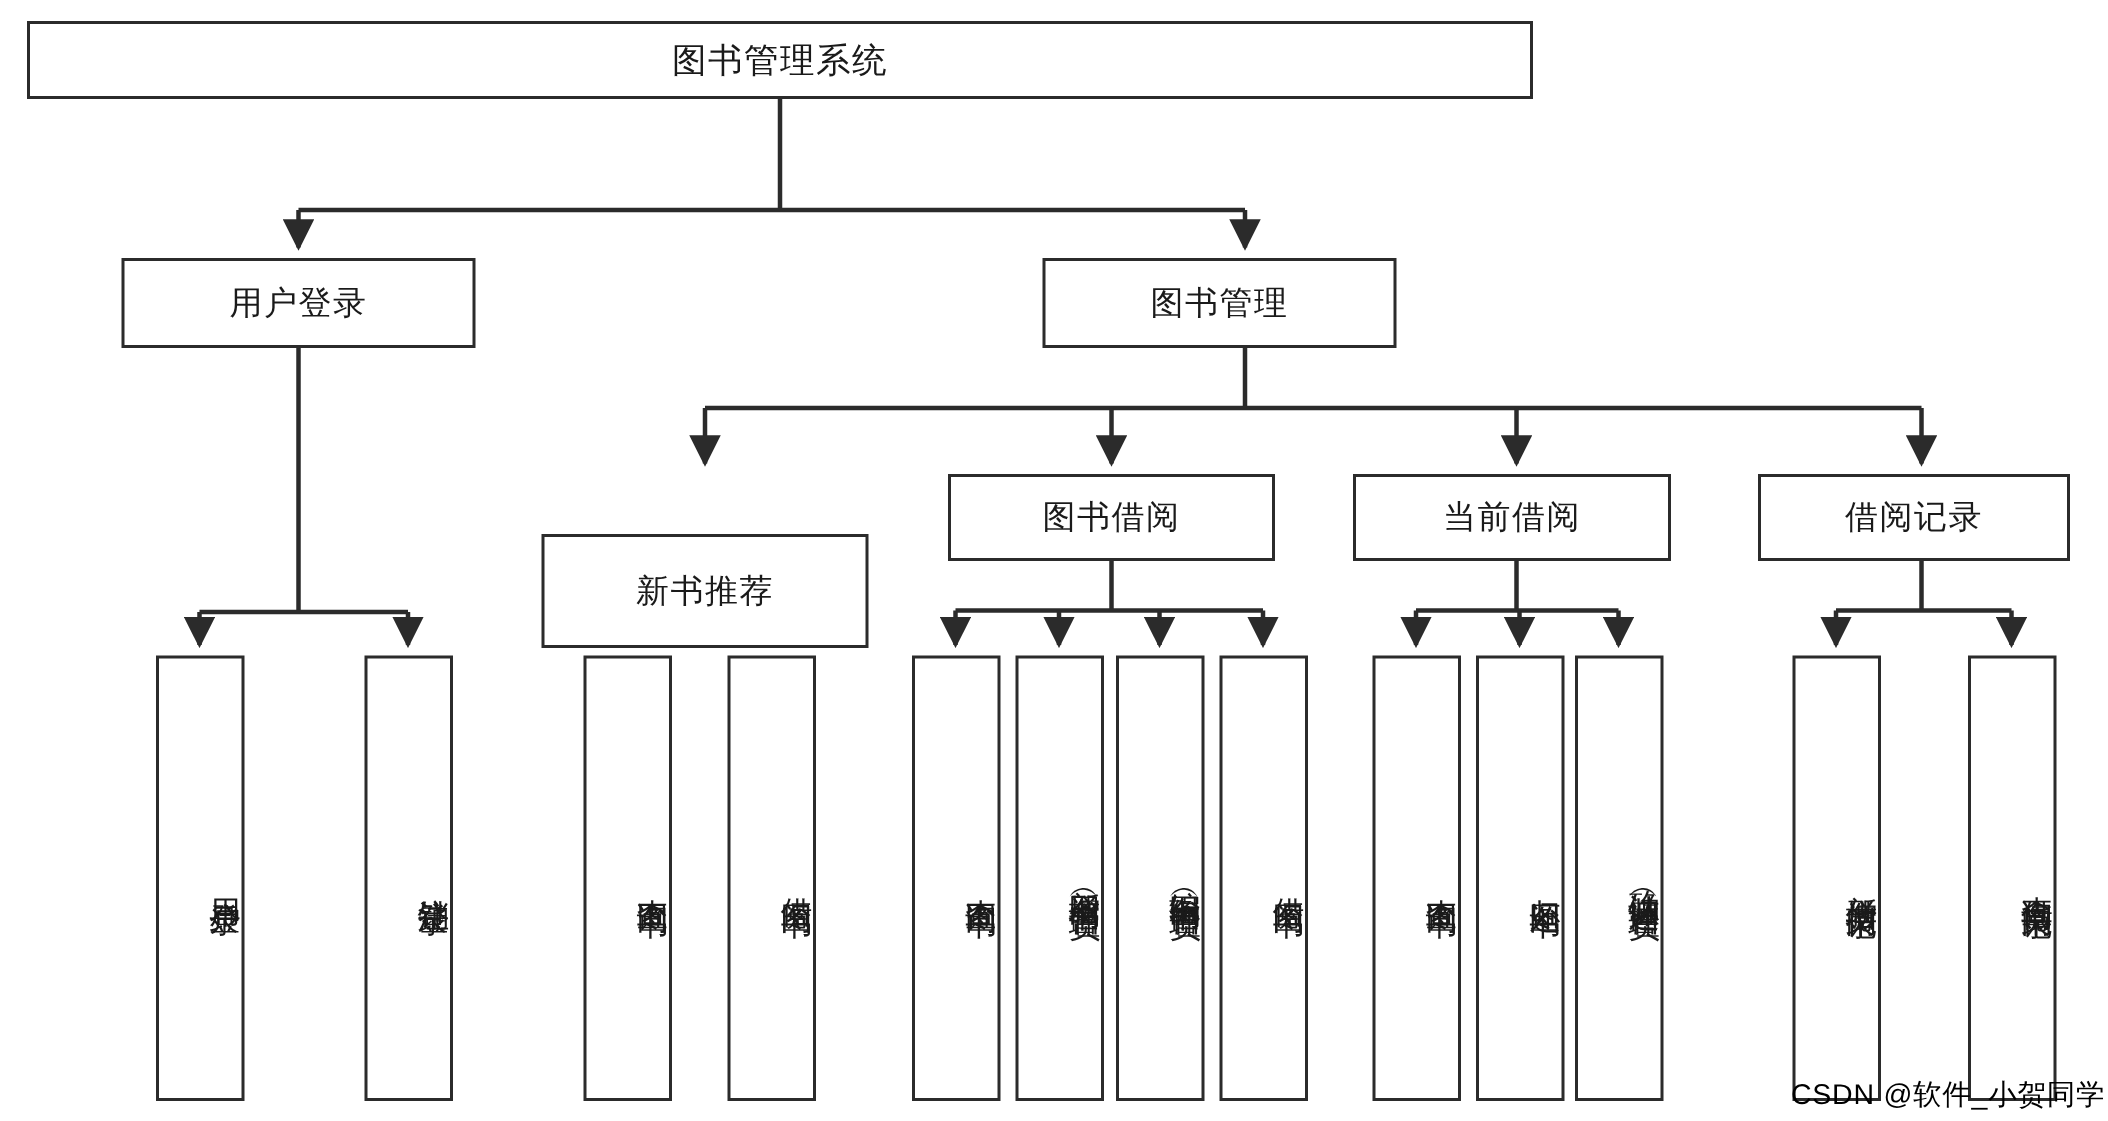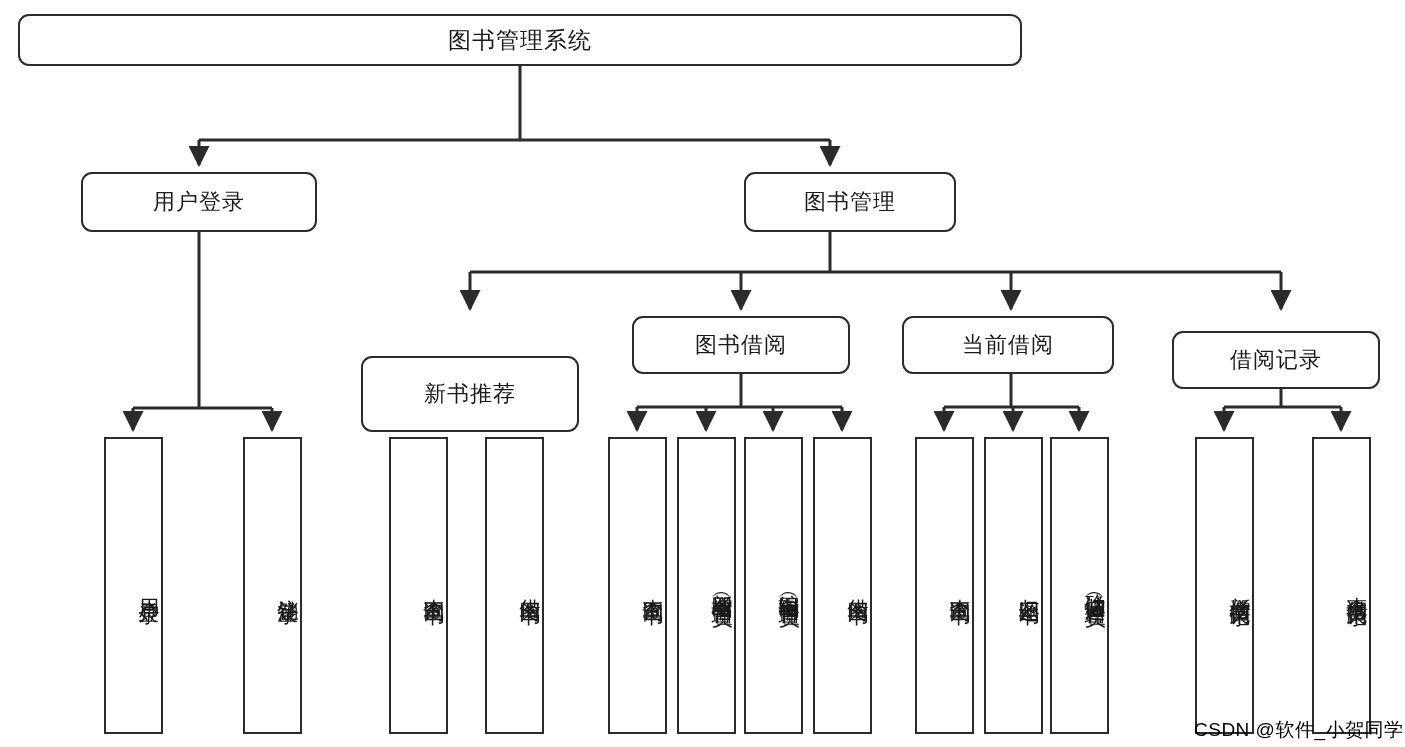--- a/index.html
+++ b/index.html
@@ -31,21 +31,20 @@
     background: #ffffff;
     border: 2px solid #2b2b2b;
     display: flex;
     align-items: center;
     justify-content: center;
     color: #1a1a1a;
   }
   .node.horiz {
     font-size: 22px;
     letter-spacing: 1px;
-    border-radius: 11px;
   }
   .node.root {
     font-size: 23px;
   }
   .node.vert {
     writing-mode: vertical-rl;
     text-orientation: upright;
     font-size: 21px;
     line-height: 1.18;
     letter-spacing: 2px;
@@ -122,34 +121,34 @@
     </g>
   </svg>
 
   <div class="node horiz root" style="left:18px; top:14px; width:1004px; height:52px;">
     <span>图书管理系统</span>
   </div>
 
   <div class="node horiz" style="left:81px; top:172px; width:236px; height:60px;">
     <span>用户登录</span>
   </div>
-  <div class="node horiz" style="left:744px; top:172px; width:212px; height:60px;">
+  <div class="node horiz" style="left:695px; top:172px; width:236px; height:60px;">
     <span>图书管理</span>
   </div>
 
   <div class="node horiz" style="left:361px; top:332px; width:218px; height:76px;margin-top:24px;">
     <span>新书推荐</span>
   </div>
   <div class="node horiz" style="left:632px; top:316px; width:218px; height:58px;">
     <span>图书借阅</span>
   </div>
   <div class="node horiz" style="left:902px; top:316px; width:212px; height:58px;">
     <span>当前借阅</span>
   </div>
-  <div class="node horiz" style="left:1172px; top:316px; width:208px; height:58px;margin-top:15px;">
+  <div class="node horiz" style="left:1172px; top:316px; width:208px; height:58px;">
     <span>借阅记录</span>
   </div>
 
   <div class="node vert" style="left:104px; top:437px; width:59px; height:297px;">
     <span class="vlabel">用户登录</span>
   </div>
   <div class="node vert" style="left:243px; top:437px; width:59px; height:297px;">
     <span class="vlabel">注销登录</span>
   </div>
   <div class="node vert" style="left:389px; top:437px; width:59px; height:297px;">

